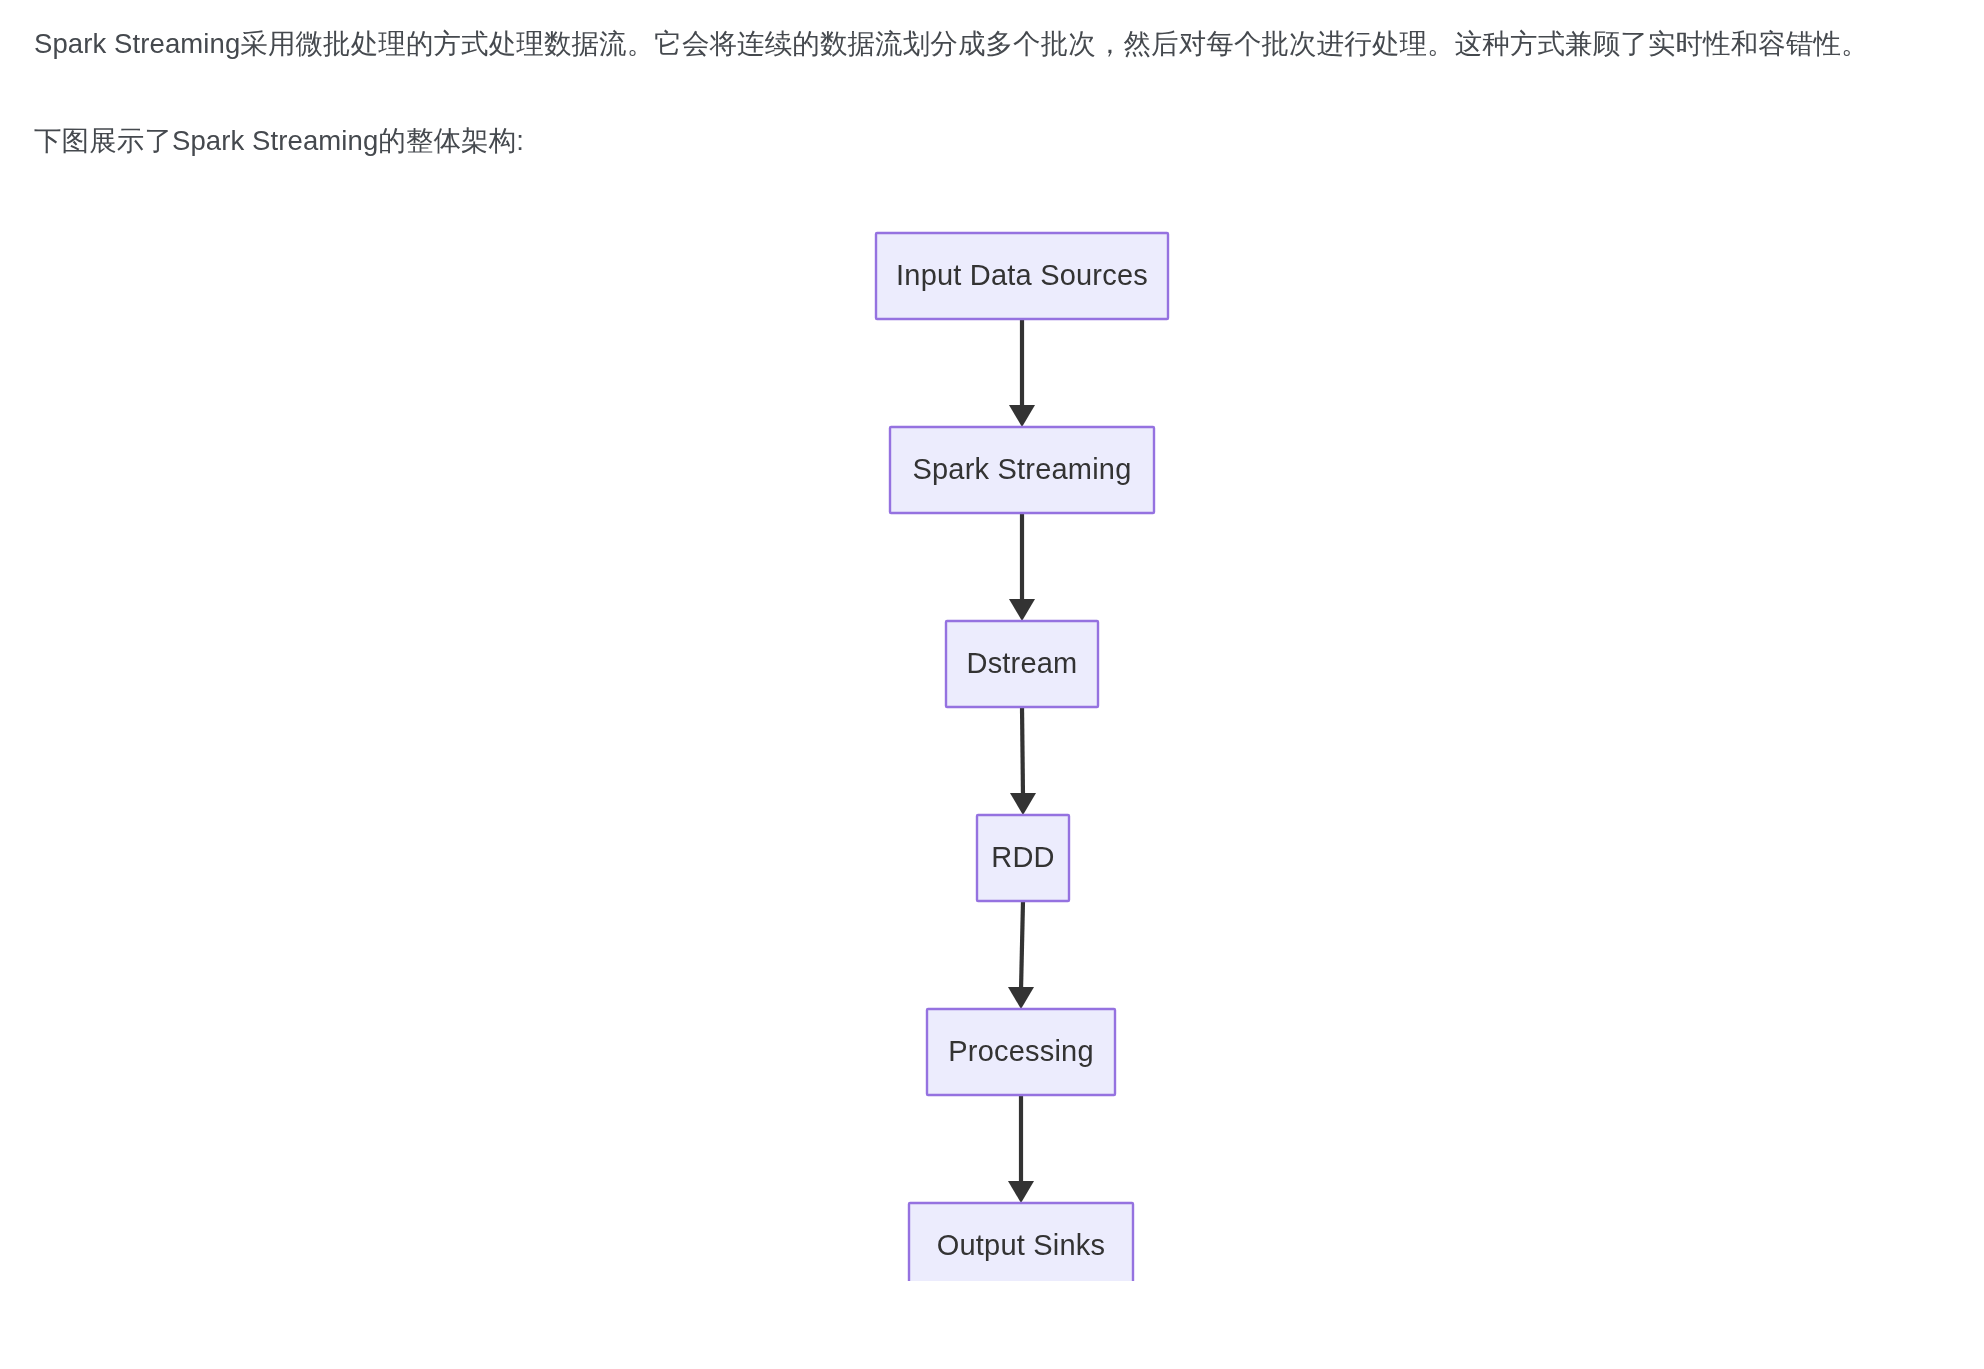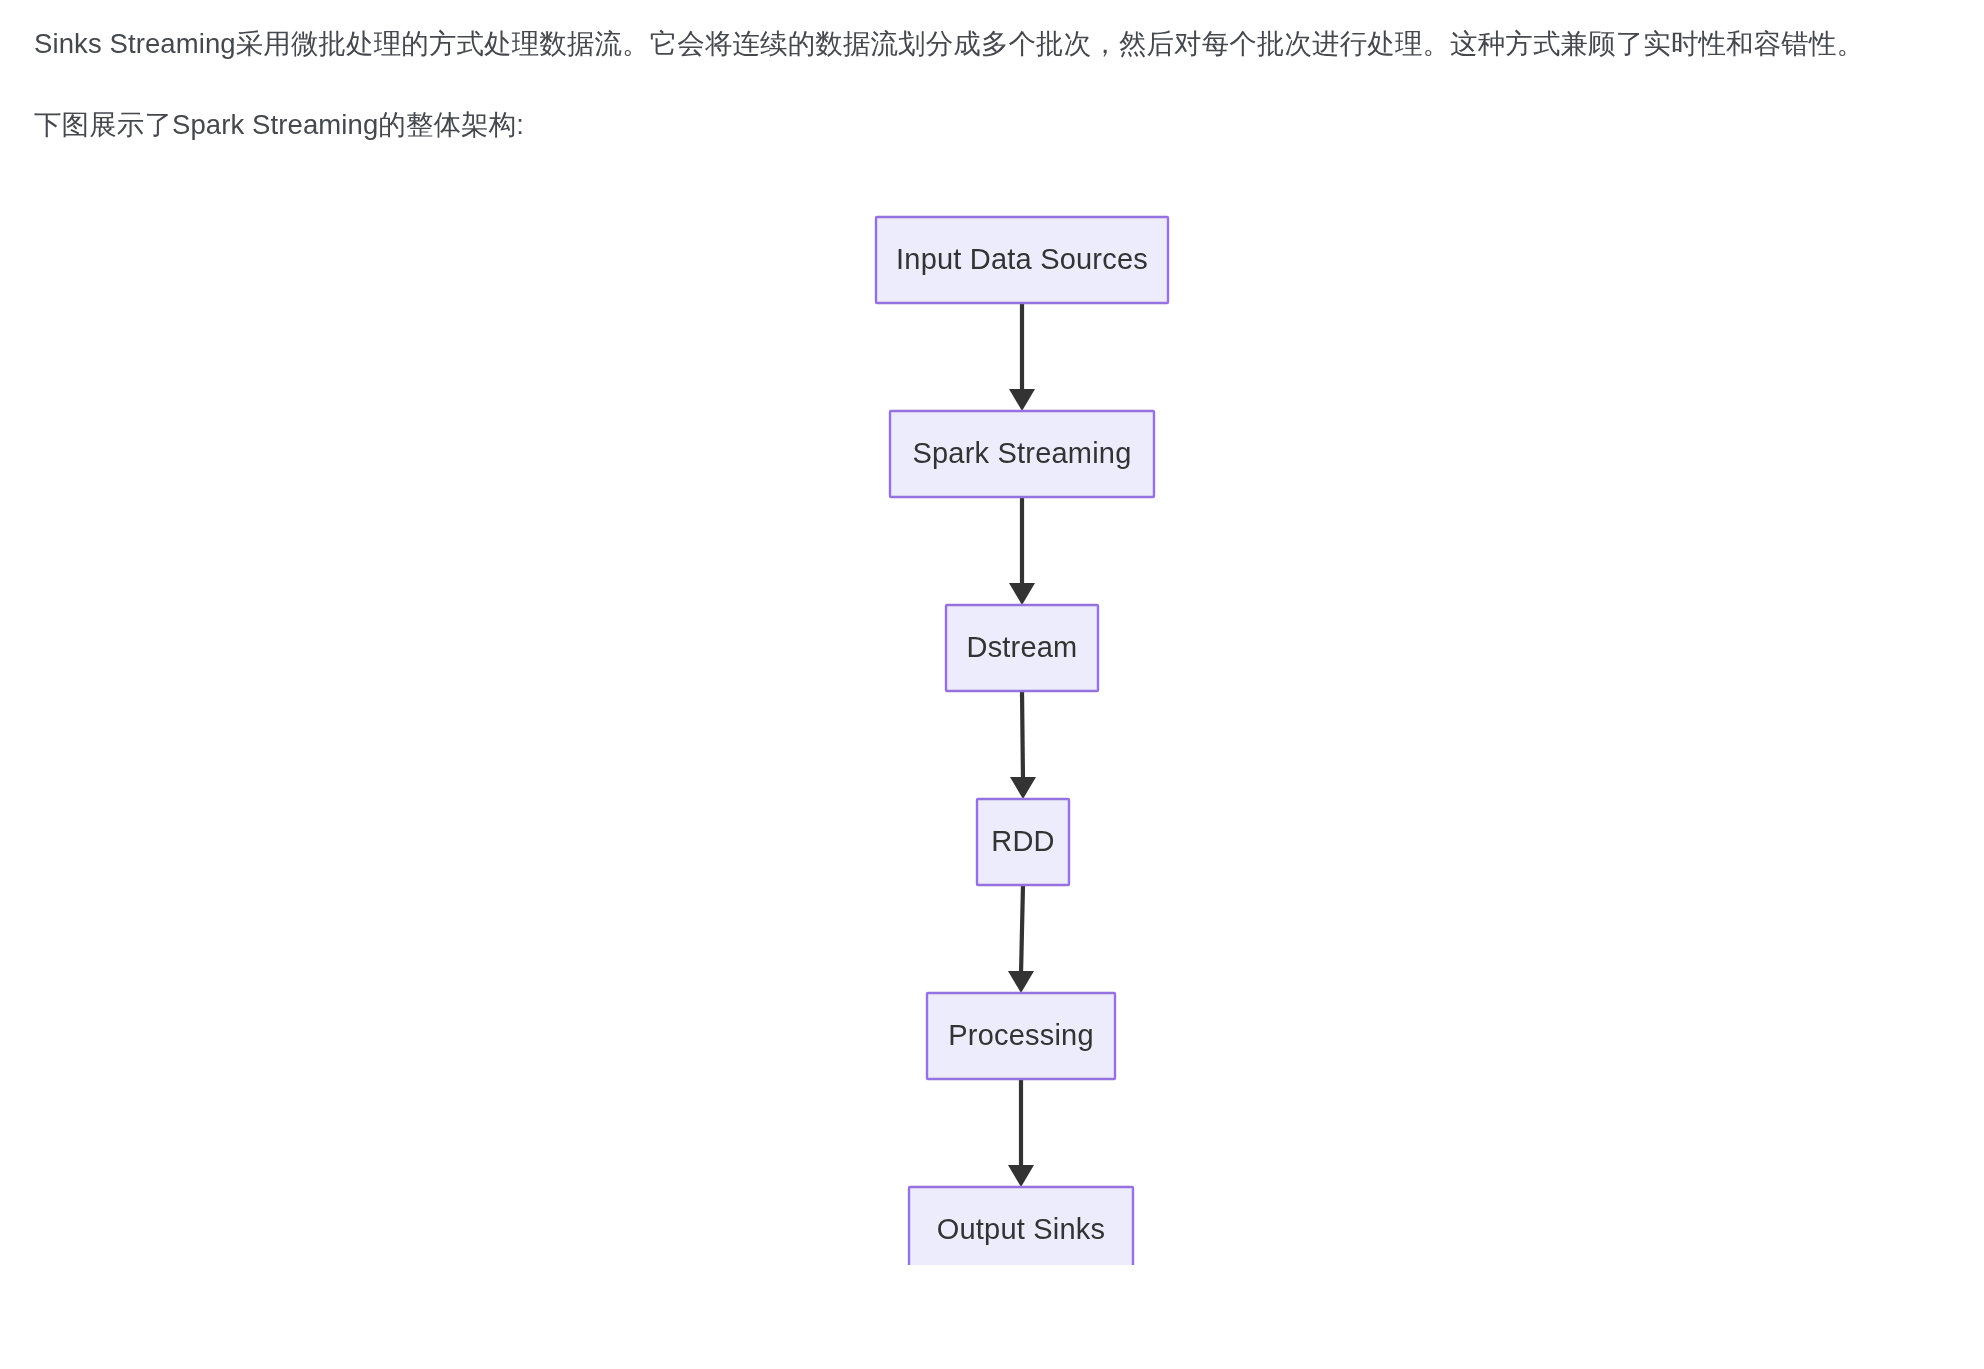--- a/index.html
+++ b/index.html
@@ -28,21 +28,21 @@
   .para {
     margin: 0 0 0 0;
     font-size: 27.5px;
     line-height: 1.62;
     color: #45494e;
     letter-spacing: 0.1px;
     max-width: 1930px;
     font-weight: 400;
   }
   .para + .para {
-    margin-top: 36px;
+    margin-top: 52px;
   }
   .figure {
     position: relative;
     width: 1716px;
     height: 1100px;
     margin-top: 18px;
   }
   .figure svg {
     display: block;
   }
@@ -68,21 +68,21 @@
     fill: #333333;
     stroke: none;
   }
 </style>
 </head>
 <body>
 
 <div class="page">
 
   <div class="prose">
-    <p class="para">Sinks Streaming采用微批处理的方式处理数据流。它会将连续的数据流划分成多个批次，然后对每个批次进行处理。这种方式兼顾了实时性和容错性。</p>
+    <p class="para">Spark Streaming采用微批处理的方式处理数据流。它会将连续的数据流划分成多个批次，然后对每个批次进行处理。这种方式兼顾了实时性和容错性。</p>
     <p class="para">下图展示了Spark Streaming的整体架构:</p>
   </div>
 
   <div class="figure">
     <svg id="flow-svg" width="1984" height="1100" viewBox="0 0 1984 1100" xmlns="http://www.w3.org/2000/svg">
         <g>
           <line x1="1022" y1="138" x2="1022" y2="227" class="edge-line" stroke-linecap="butt"></line>
           <polygon points="1009,224 1035,224 1022,246" class="edge-head"></polygon>
         </g>
         <g>

